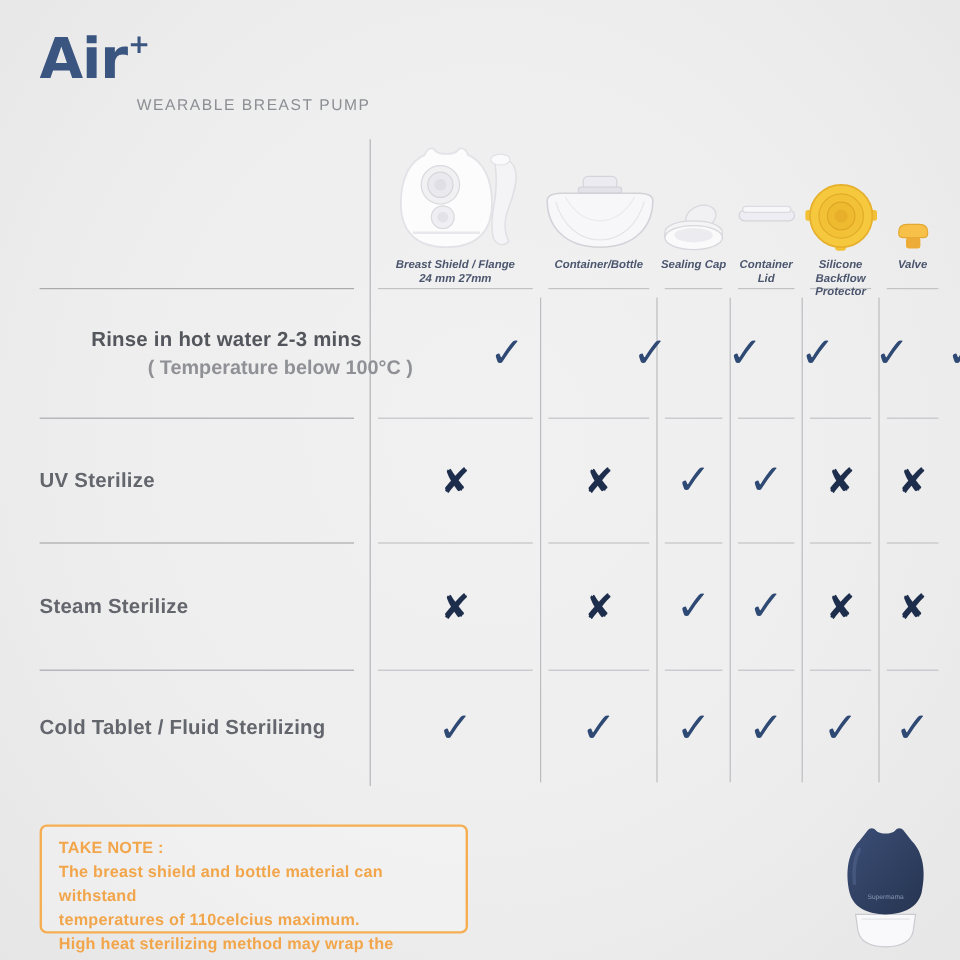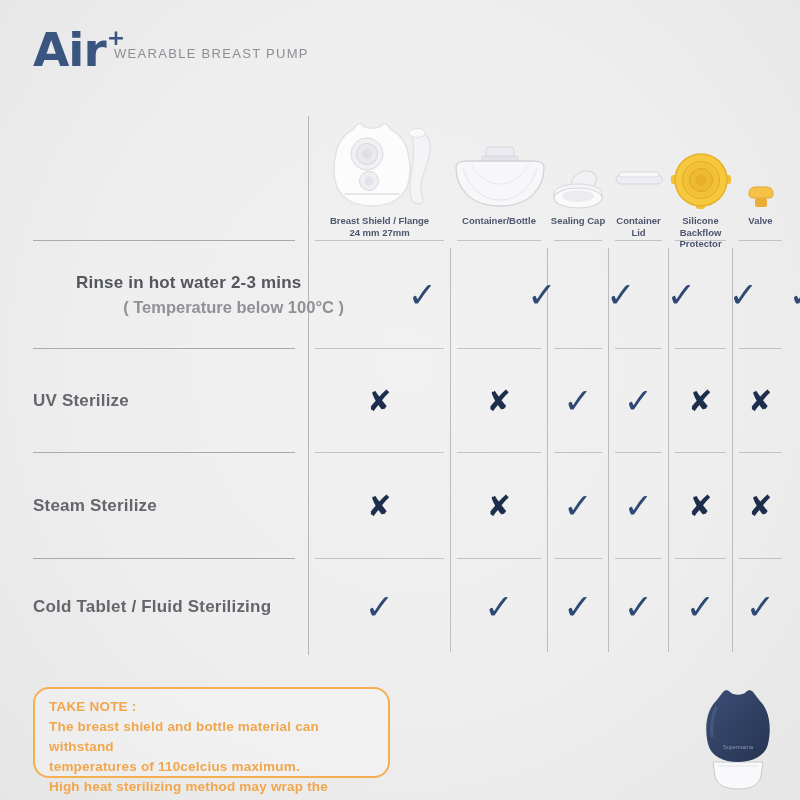--- a/index.html
+++ b/index.html
@@ -4,55 +4,55 @@
 <style>
   html,body{margin:0;padding:0;}
   body{font-family:"Liberation Sans","DejaVu Sans",sans-serif;}
   #canvas{position:relative;width:800px;height:800px;overflow:hidden;
     background:radial-gradient(ellipse at 50% 45%, #f2f1f1 0%, #efeeee 55%, #e7e6e6 100%);padding-left:12px;}
 
   
   .logo-row{position:absolute;left:33px;top:24px;display:flex;align-items:flex-start;}
   .logo-air{font-family:"DejaVu Sans",sans-serif;font-size:47px;font-weight:700;color:#3a5680;line-height:1.1;letter-spacing:-1px;}
   .logo-plus{font-family:"DejaVu Sans",sans-serif;font-size:22px;font-weight:700;color:#3a5680;margin-top:1px;margin-left:1px;}
-  .tagline{position:absolute;left:114px;top:46px;font-size:13px;color:#8b8e93;letter-spacing:1.3px;}
+  .tagline{position:absolute;left:114px;top:80px;font-size:13px;color:#8b8e93;letter-spacing:1.3px;}
 
   .page-title{position:absolute;left:33px;top:164px;font-size:25px;font-weight:700;color:#32507e;letter-spacing:.2px;}
 
   
   .vmain{position:absolute;left:308px;top:116px;width:1px;height:539px;background:#b4b5b9;}
   .hline{position:absolute;height:1px;}
   .vline{position:absolute;width:1px;background:#bbbcc0;}
 
   
   .c1{left:309px;width:141px;} .c2{left:451px;width:96px;} .c3{left:548px;width:60px;}
   .c4{left:609px;width:59px;gap:23px;} .c5{left:669px;width:63px;} .c6{left:733px;width:55px;}
   
   .r1{top:241px;height:107px;margin-left:43px;} .r2{top:349px;height:103px;}
   .r3{top:453px;height:105px;} .r4{top:559px;height:96px;}
 
   
-  .hcell{position:absolute;top:116px;height:125px;display:flex;flex-direction:column;align-items:center;justify-content:flex-end;}
+  .hcell{position:absolute;top:116px;height:125px;display:flex;flex-direction:column;align-items:center;justify-content:flex-end;font-style:italic;}
   .imgwrap{flex:1;display:flex;align-items:flex-end;justify-content:center;margin-bottom:5px;}
   .hlabel{height:26px;text-align:center;font-size:9.5px;line-height:11.5px;font-weight:700;color:#4b566e;}
 
   
   .rlabel{position:absolute;left:33px;width:268px;display:flex;flex-direction:column;justify-content:center;}
   .rl-main{font-size:17px;font-weight:600;color:#63666c;letter-spacing:.2px;}
   .r1 .rl-main{font-weight:700;color:#53565c;}
   .rl-sub{font-size:16.5px;font-weight:700;color:#8f9196;margin-top:5px;text-align:right;}
 
   
   .mark{position:absolute;display:flex;align-items:center;justify-content:center;
     font-family:"DejaVu Sans",sans-serif;font-size:35px;font-weight:700;color:#2e4a74;}
   .mark.xm{font-size:29px;font-weight:400;color:#1d2d4c;}
 
   
   .note{position:absolute;left:33px;top:687px;width:357px;height:91px;box-sizing:border-box;
-    border:2.5px solid #f5ae52;border-radius:16px;padding:8px 14px;background:rgba(255,255,255,0.25);}
+    border:2.5px solid #f5ae52;border-radius:6px;padding:8px 14px;background:rgba(255,255,255,0.25);}
   .note div{font-size:13.5px;line-height:20px;font-weight:600;color:#f2a64b;letter-spacing:.2px;}
 
   .device{position:absolute;left:692px;top:682px;width:92px;height:108px;}
 </style>
 </head>
 <body>
 
 <div id="canvas">
 
   <div class="logo-row">

